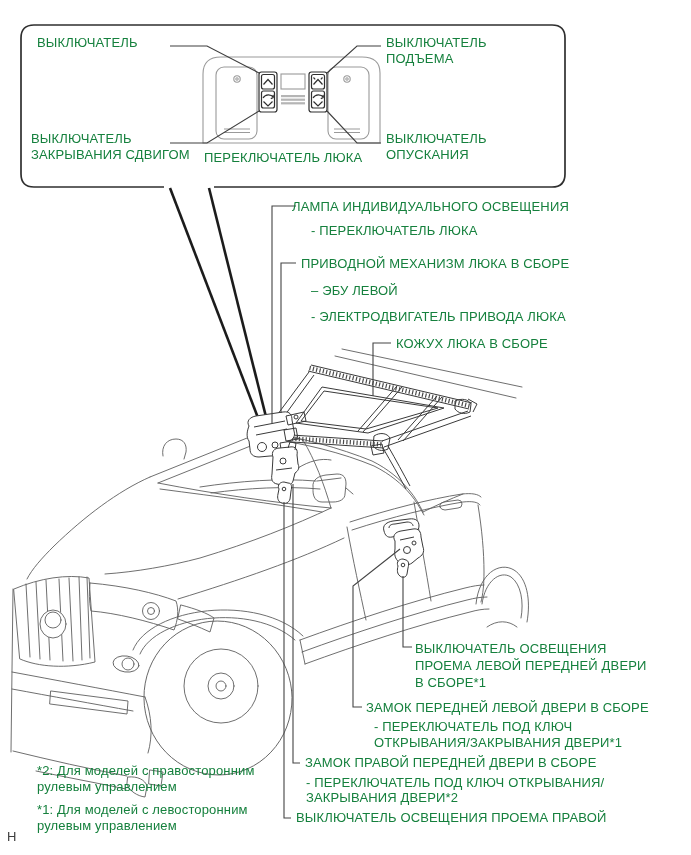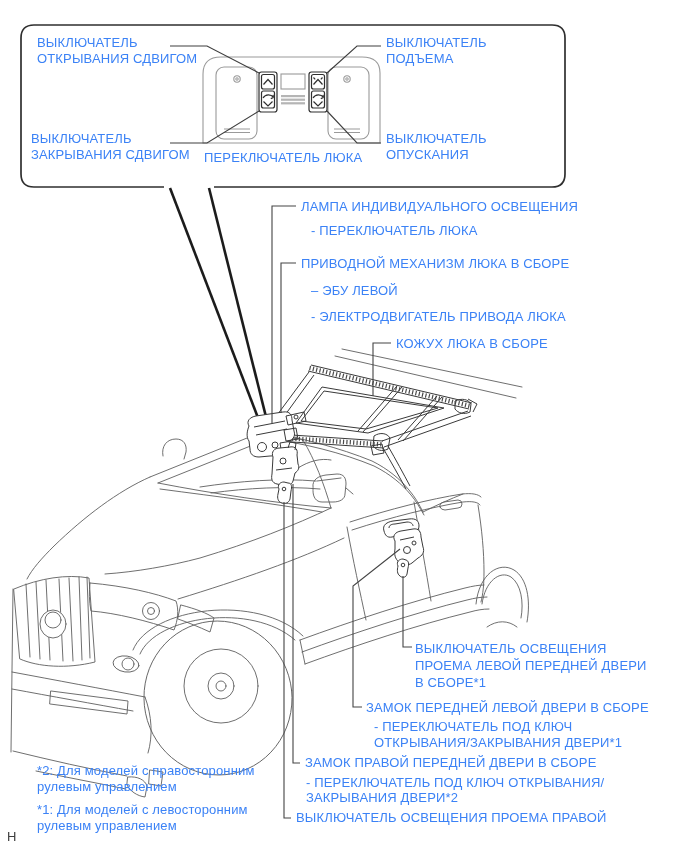--- a/index.html
+++ b/index.html
@@ -1,19 +1,19 @@
 <!DOCTYPE html>
 <html><head>
 <meta charset="utf-8">
 <style>
   html,body{margin:0;padding:0;background:#fff;}
   .page{position:relative;width:691px;height:855px;background:#ffffff;overflow:hidden;
         font-family:"Liberation Sans", sans-serif;}
   .art{position:absolute;left:0;top:0;}
-  .lbl{position:absolute;font-size:13px;line-height:15px;color:#3b82f6;white-space:nowrap;
+  .lbl{position:absolute;font-size:13px;line-height:15px;color:#15803d;white-space:nowrap;
        letter-spacing:.15px;}
   .lh16{line-height:16px}
   .lh17{line-height:17px}
   .lh15{line-height:15px}
   .lh155{line-height:15.5px}
   .marker{position:absolute;font-size:13px;color:#3f3f3f;}
 </style>
 </head>
 <body>
 
@@ -173,37 +173,36 @@
       <path d="M391,343 L373,343 L373,396"></path>
       <path d="M403,576 L403,647 L412,647"></path>
       <path d="M400,549 L353,586 L353,707 L362,707"></path>
       <path d="M293,484 L293,763 L300,763"></path>
       <path d="M284,502 L284,818 L291,818"></path>
     </g>
   </svg>
 
   <div class="lbl lh16" style="left:37px;top:35px">
     <div>ВЫКЛЮЧАТЕЛЬ</div>
-    <div>ОТКРЫВАНИЯ СДВИГОМ</div>
   </div>
   <div class="lbl lh16" style="left:386px;top:35px">
     <div>ВЫКЛЮЧАТЕЛЬ</div>
     <div>ПОДЪЕМА</div>
   </div>
   <div class="lbl lh16" style="left:31px;top:131px">
     <div>ВЫКЛЮЧАТЕЛЬ</div>
     <div>ЗАКРЫВАНИЯ СДВИГОМ</div>
   </div>
   <div class="lbl lh16" style="left:386px;top:131px">
     <div>ВЫКЛЮЧАТЕЛЬ</div>
     <div>ОПУСКАНИЯ</div>
   </div>
   <div class="lbl" style="left:204px;top:150px">ПЕРЕКЛЮЧАТЕЛЬ ЛЮКА</div>
 
-  <div class="lbl" style="left:301px;top:199px">ЛАМПА ИНДИВИДУАЛЬНОГО ОСВЕЩЕНИЯ</div>
+  <div class="lbl" style="left:292px;top:199px">ЛАМПА ИНДИВИДУАЛЬНОГО ОСВЕЩЕНИЯ</div>
   <div class="lbl" style="left:311px;top:223px">- ПЕРЕКЛЮЧАТЕЛЬ ЛЮКА</div>
   <div class="lbl" style="left:301px;top:256px">ПРИВОДНОЙ МЕХАНИЗМ ЛЮКА В СБОРЕ</div>
   <div class="lbl" style="left:311px;top:283px">– ЭБУ ЛЕВОЙ</div>
   <div class="lbl" style="left:311px;top:309px">- ЭЛЕКТРОДВИГАТЕЛЬ ПРИВОДА ЛЮКА</div>
   <div class="lbl" style="left:396px;top:336px">КОЖУХ ЛЮКА В СБОРЕ</div>
 
   <div class="lbl lh17" style="left:415px;top:640px">
     <div>ВЫКЛЮЧАТЕЛЬ ОСВЕЩЕНИЯ</div>
     <div>ПРОЕМА ЛЕВОЙ ПЕРЕДНЕЙ ДВЕРИ</div>
     <div>В СБОРЕ*1</div>

